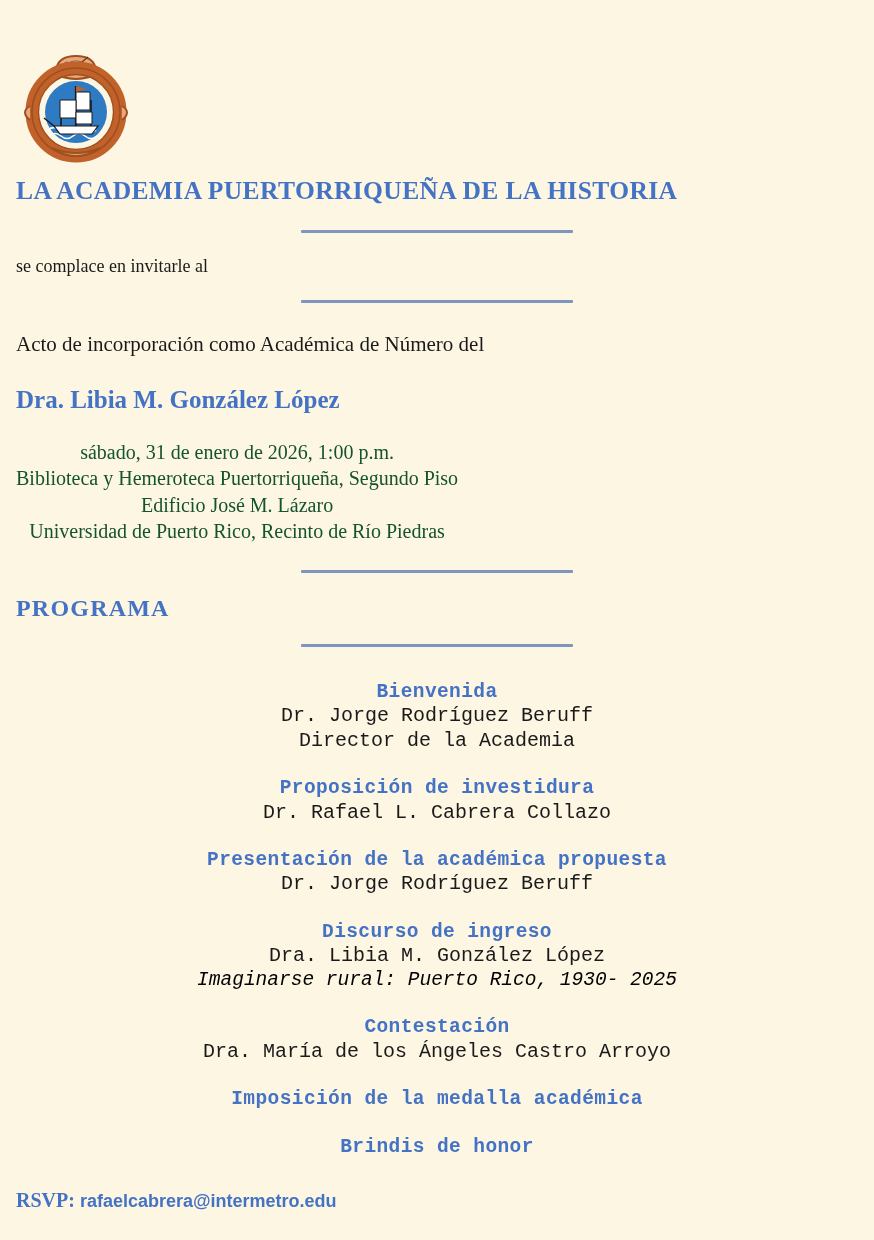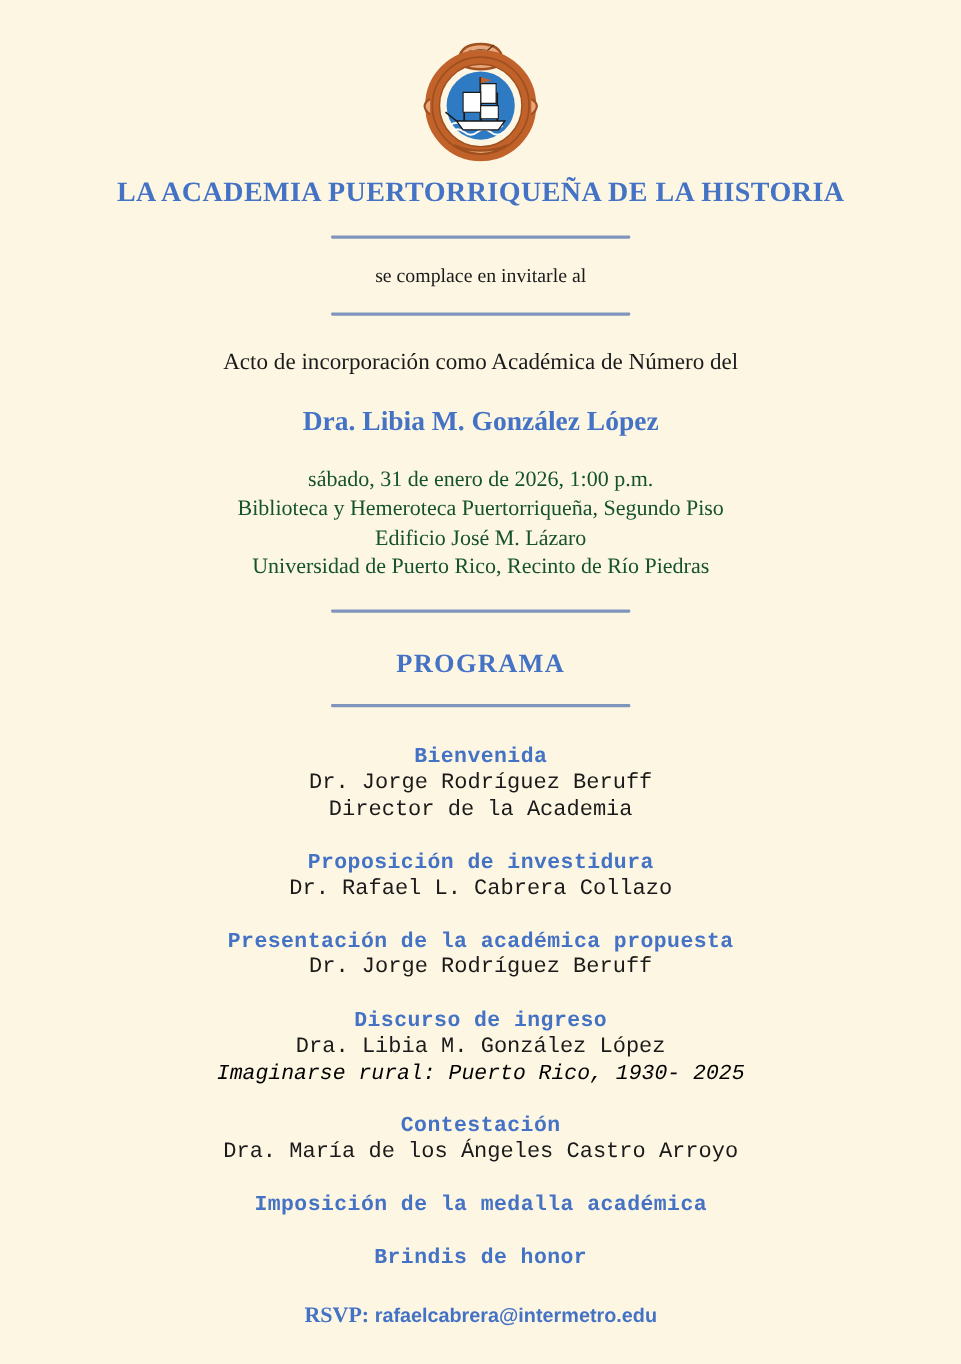--- a/index.html
+++ b/index.html
@@ -13,24 +13,24 @@
     background: #FDF6E3;
     font-family: "Liberation Serif", "DejaVu Serif", serif;
     color: #1a1a1a;
     overflow: hidden;
   }
 
   .page {
     width: 874px;
     height: 1240px;
     box-sizing: border-box;
-    padding: 0;
+    padding: 16px;
     display: flex;
     flex-direction: column;
-    align-items: center;
+    align-items: flex-start;
     text-align: center;
   }
 
   
   .seal-wrap {
     margin-top: 32px;
     width: 120px;
     height: 115px;
     display: flex;
     align-items: center;
@@ -89,21 +89,21 @@
   .event-details {
     margin-top: 24px;
     font-size: 20px;
     line-height: 1.33;
     color: #14532d;
   }
   .event-details div { white-space: nowrap; }
 
   
   .programa-heading {
-    margin-top: 34px;
+    margin-top: 22px;
     font-size: 24px;
     font-weight: bold;
     color: #4472C4;
     letter-spacing: 1.2px;
   }
 
   
   .program {
     margin-top: 34px;
     width: 100%;

